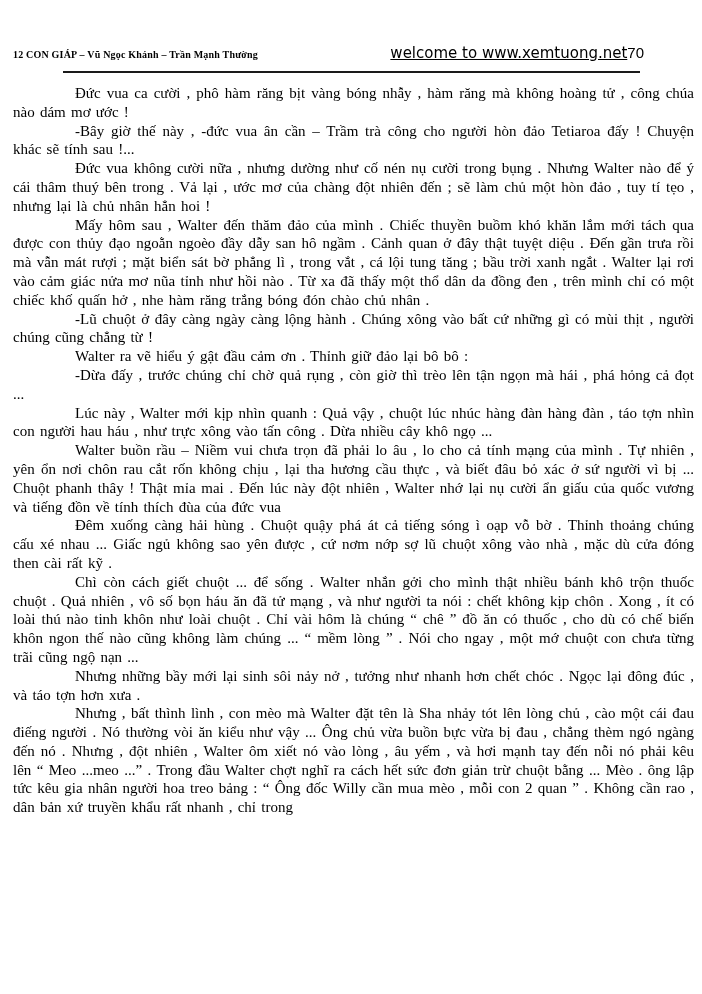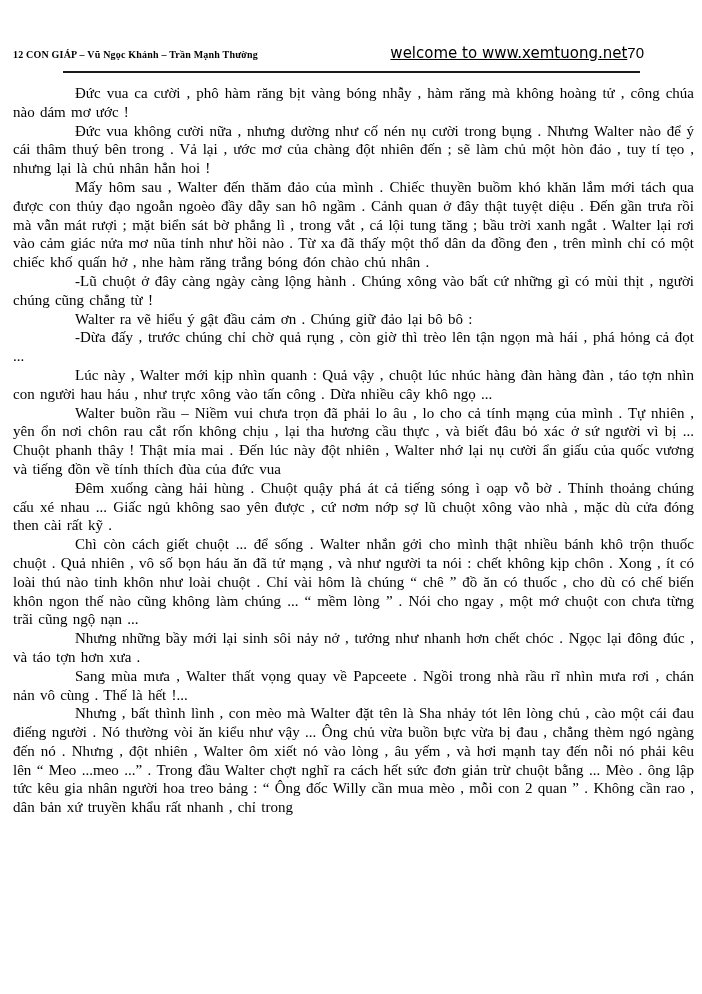--- a/index.html
+++ b/index.html
@@ -74,27 +74,27 @@
     <span class="header-right">
       <span class="site-link">welcome to www.xemtuong.net</span>
         <span class="page-number">70</span>
     </span>
   </div>
 
   <hr class="header-divider">
 
   <div class="content">
       <p class="para">Đức vua ca cười , phô hàm răng bịt vàng bóng nhẫy , hàm răng mà không hoàng tử , công chúa nào dám mơ ước !</p>
+      <p class="para">-Bây giờ thế này , -đức vua ân cần – Trầm trà công cho người hòn đảo Tetiaroa đấy ! Chuyện khác sẽ tính sau !...</p>
       <p class="para">Đức vua không cười nữa , nhưng dường như cố nén nụ cười trong bụng  . Nhưng Walter nào để ý cái thâm thuý bên trong . Vả lại , ước mơ của chàng đột nhiên đến ; sẽ làm chủ một hòn đảo , tuy tí tẹo , nhưng lại là chủ nhân hẳn hoi !</p>
       <p class="para">Mấy hôm sau , Walter đến thăm đảo của mình . Chiếc thuyền buồm khó khăn lắm mới tách qua được con thủy đạo ngoằn ngoèo đầy dẫy san hô ngầm . Cảnh quan ở đây thật tuyệt diệu . Đến gần trưa rồi mà vẫn mát rượi ; mặt biển sát bờ phẳng lì , trong vắt , cá lội tung tăng ; bầu trời xanh ngắt . Walter lại rơi vào cảm giác nửa mơ nũa tỉnh như hồi nào . Từ xa đã thấy một thổ dân da đồng đen , trên mình chỉ có một chiếc khố quấn hở , nhe hàm răng trắng bóng đón chào chủ nhân .</p>
       <p class="para">-Lũ chuột ở đây càng ngày càng lộng hành . Chúng xông vào bất cứ những gì có mùi thịt , người chúng cũng chẳng từ !</p>
-      <p class="para">Walter ra vẽ hiểu ý gật đầu cảm ơn . Chúng giữ đảo lại bô bô :</p>
+      <p class="para">Walter ra vẽ hiểu ý gật đầu cảm ơn . Thỉnh giữ đảo lại bô bô :</p>
       <p class="para">-Dừa đấy , trước chúng chỉ chờ quả rụng , còn giờ thì trèo lên tận ngọn mà hái , phá hỏng cả đọt ...</p>
       <p class="para">Lúc này , Walter mới kịp nhìn quanh : Quả vậy , chuột lúc nhúc hàng đàn hàng đàn , táo tợn nhìn con người hau háu , như trực xông vào tấn công . Dừa nhiều cây khô ngọ ...</p>
       <p class="para">Walter buồn rầu – Niềm vui chưa trọn đã phải lo âu , lo cho cả tính mạng của mình . Tự nhiên , yên ổn nơi chôn rau cắt rốn không chịu , lại tha hương cầu thực , và biết đâu bỏ xác ở sứ người vì bị ... Chuột phanh thây ! Thật mỉa mai . Đến lúc này đột nhiên , Walter nhớ lại nụ cười ẩn giấu của quốc vương và tiếng đồn về tính thích đùa của đức vua</p>
       <p class="para">Đêm xuống càng hải hùng . Chuột quậy phá át cả tiếng sóng ì oạp vỗ bờ . Thỉnh thoảng chúng cấu xé nhau ... Giấc ngủ không sao yên được , cứ nơm nớp sợ lũ chuột xông vào nhà , mặc dù cửa  đóng then cài rất kỹ .</p>
       <p class="para">Chì còn cách giết chuột ... để sống . Walter nhắn gởi cho mình thật nhiều bánh khô trộn thuốc chuột . Quả nhiên , vô số bọn háu ăn đã tử mạng , và như người ta nói : chết không kịp chôn . Xong , ít có loài thú nào tinh khôn như loài chuột . Chỉ vài hôm là chúng “ chê ” đồ ăn có thuốc , cho dù có chế biến khôn ngon thế nào cũng không làm chúng ... “ mềm lòng ” . Nói cho ngay , một mớ chuột con chưa từng trãi cũng ngộ nạn ...</p>
       <p class="para">Nhưng những bầy mới lại sinh sôi nảy nở , tưởng như nhanh hơn chết chóc . Ngọc lại đông đúc , và táo tợn hơn xưa .</p>
-      <p class="para">Sang mùa mưa , Walter thất vọng quay về Papceete . Ngồi trong nhà rầu rĩ nhìn mưa rơi , chán nản vô cùng . Thế là hết !...</p>
       <p class="para">Nhưng , bất thình lình , con mèo mà Walter đặt tên là Sha nhảy tót lên lòng chủ , cào một cái đau điếng người . Nó thường vòi ăn kiểu như vậy ... Ông chủ vừa buồn bực vừa bị đau , chẳng thèm ngó ngàng đến nó . Nhưng , đột nhiên , Walter ôm xiết nó vào lòng , âu yếm , và hơi mạnh tay đến nỗi nó phải kêu lên “ Meo ...meo ...” . Trong đầu Walter chợt nghĩ ra cách hết sức đơn giản trừ chuột bằng ... Mèo . ông lập tức kêu gia nhân người hoa treo bảng : “ Ông đốc Willy cần mua mèo , mỗi con 2 quan ” . Không cần rao , dân bản xứ truyền khẩu rất nhanh , chỉ trong</p>
     </div>
 
 </div>
 
 </body></html>

